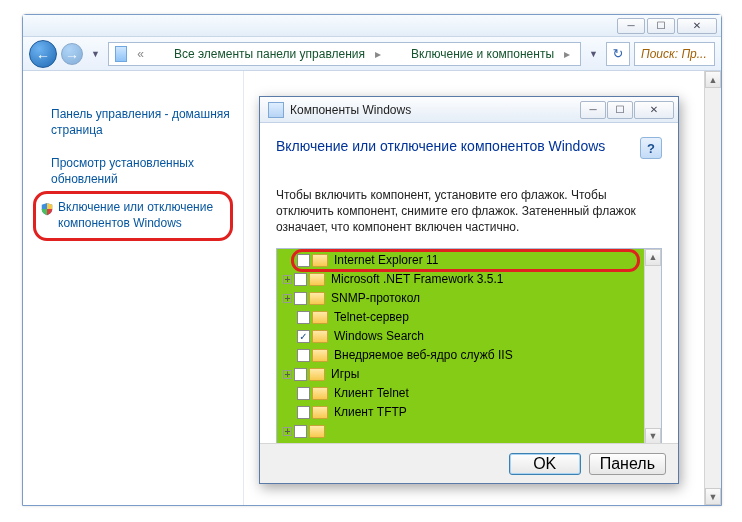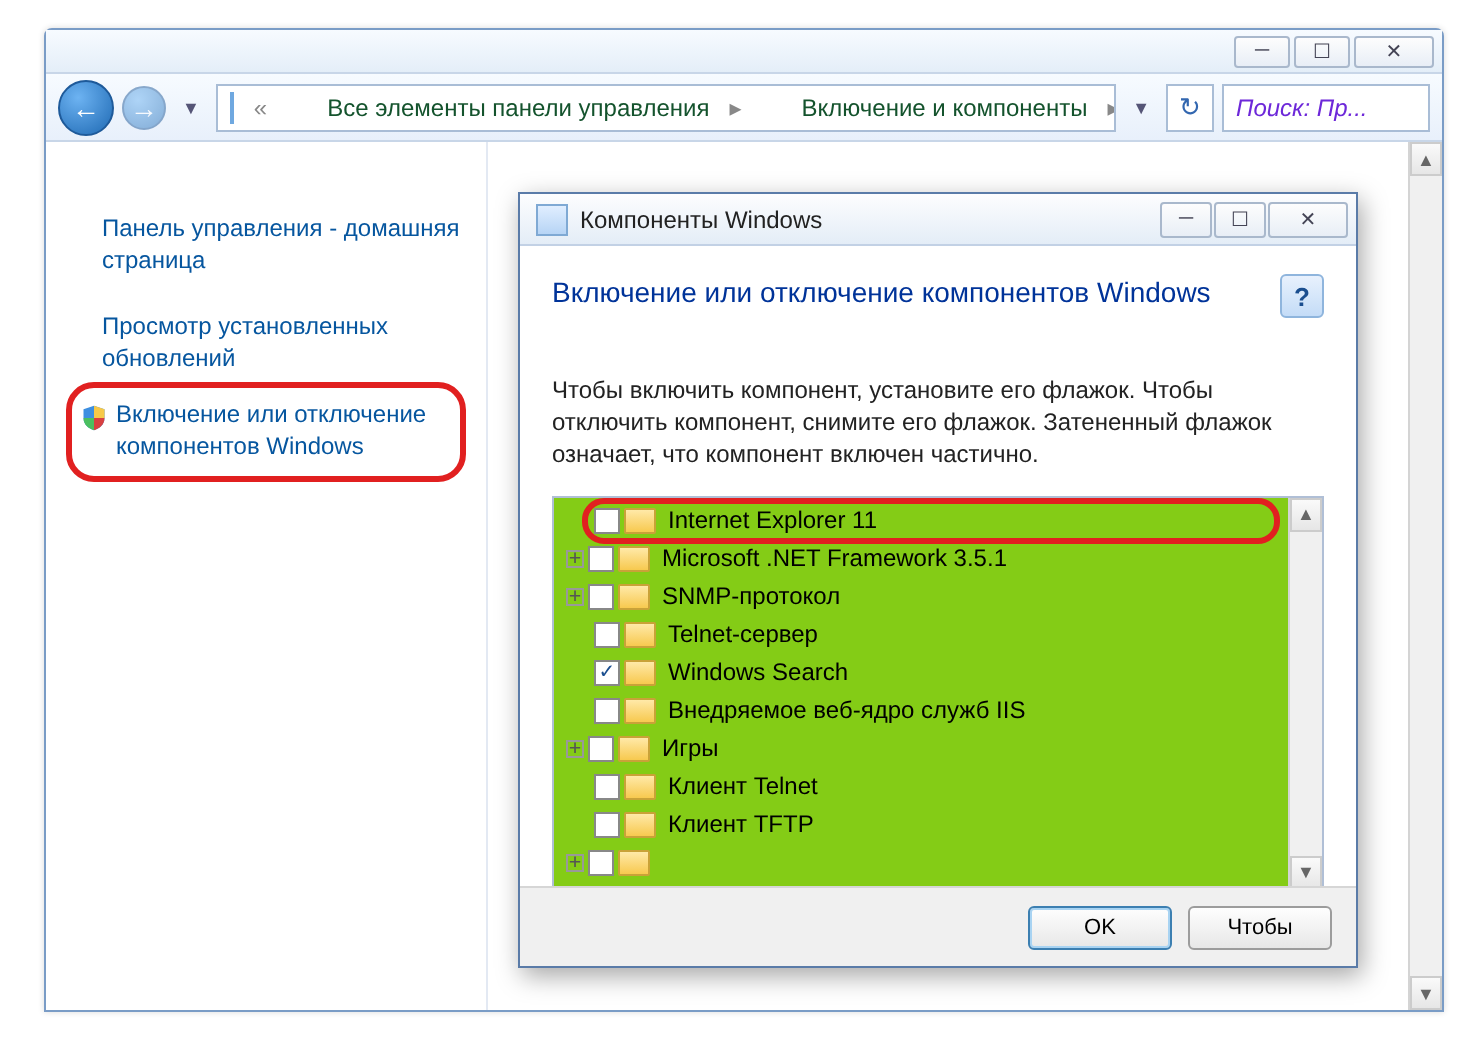--- a/index.html
+++ b/index.html
@@ -13,21 +13,21 @@
 
 .toolbar { height: 34px; background: linear-gradient(#f7fbff,#e8f0fb); border-bottom: 1px solid #c8d6e8; display: flex; align-items: center; padding: 0 6px; gap: 4px; }
 .nav-btn { width: 28px; height: 28px; border-radius: 50%; background: radial-gradient(circle at 35% 30%, #6db3f2, #1e69b3); border: 1px solid #1e5a9a; display: flex; align-items: center; justify-content: center; color: #fff; font-size: 14px; }
 .nav-btn.fwd { width: 22px; height: 22px; opacity: .5; }
 .drop-arrow { font-size: 9px; color: #557; padding: 0 4px; }
 .addrbar { flex: 1; height: 24px; background: #fff; border: 1px solid #a9bdd6; display: flex; align-items: center; padding: 0 6px; gap: 6px; overflow: hidden; }
 .addr-icon { width: 16px; height: 16px; background: linear-gradient(#cfe6ff,#8fc3f7); border: 1px solid #6fa8e0; }
 .addr-text { white-space: nowrap; color: #14532d; margin-left: 20px; }
 .addr-sep { color: #888; padding: 0 4px; }
 .refresh-btn { width: 24px; height: 24px; border: 1px solid #a9bdd6; background: #fff; display: flex; align-items: center; justify-content: center; color: #3367b0; font-size: 13px; }
-.searchbar { width: 104px; height: 24px; background: #fff; border: 1px solid #a9bdd6; display: flex; align-items: center; padding: 0 6px; color: #6d28d9; font-style: italic; }
+.searchbar { width: 81px; height: 24px; background: #fff; border: 1px solid #a9bdd6; display: flex; align-items: center; padding: 0 6px; color: #a16207; font-style: italic; }
 
 .parent-body { display: flex; height: calc(100% - 56px); }
 .sidebar { width: 220px; padding: 32px 10px; background: #fff; }
 .side-link { display: block; color: #06569f; padding: 4px 2px 4px 18px; line-height: 1.3; cursor: default; position: relative; }
 .side-link .shield { position: absolute; left: 0; top: 4px; width: 14px; height: 14px; }
 .side-link.highlight { border: 3px solid #e12020; border-radius: 14px; padding: 6px 10px 6px 22px; }
 .side-link.highlight .shield { left: 4px; top: 8px; }
 
 .main-area { flex: 1; background: #fff; border-left: 1px solid #e3e9f3; position: relative; }
 .vscroll { position: absolute; right: 0; top: 0; bottom: 0; width: 17px; background: #f0f0f0; border-left: 1px solid #d4d4d4; }
@@ -54,21 +54,21 @@
 .expander { width: 12px; text-align: center; color: #555; font-size: 10px; font-family: monospace; }
 .expander.box { border: 1px solid #999; width: 9px; height: 9px; line-height: 7px; font-size: 10px; }
 .chk { width: 13px; height: 13px; border: 1px solid #888; background: #fff; display: flex; align-items: center; justify-content: center; font-size: 10px; color: #1a4e8f; flex: none; }
 .chk.checked::after { content: "✓"; }
 .folder { width: 16px; height: 13px; background: linear-gradient(#ffe9a8,#f7c94f); border: 1px solid #c9a238; border-radius: 1px; flex: none; }
 .row-label { padding-left: 4px; white-space: nowrap; }
 .tree-row.hl { position: relative; }
 .tree-row.hl::before { content: ""; position: absolute; left: 14px; right: 4px; top: -2px; bottom: -2px; border: 3px solid #e12020; border-radius: 11px; pointer-events: none; }
 
 .dlg-footer { position: absolute; left: 0; right: 0; bottom: 0; height: 40px; background: #f0f0f0; border-top: 1px solid #d6d6d6; display: flex; align-items: center; justify-content: flex-end; gap: 8px; padding: 0 12px; }
-.btn { min-width: 72px; height: 22px; background: linear-gradient(#fefefe,#e7e7e7); border: 1px solid #9c9c9c; border-radius: 3px; padding: 0 10px; font-size: 11px; text-align: center; }
+.btn { min-width: 72px; height: 22px; background: linear-gradient(#fefefe,#e7e7e7); border: 1px solid #9c9c9c; border-radius: 3px; padding: 0 10px; font-size: 16px; text-align: center; }
 .btn.default { border: 1px solid #3c7fb1; box-shadow: 0 0 0 1px #a8d3f2 inset; }
 
 svg.shield-svg { width: 14px; height: 14px; }
 </style>
 </head>
 <body>
 
 <div class="parent-window">
   <div class="parent-titlebar">
     <div class="win-btn">─</div>
@@ -217,15 +217,15 @@
       <div class="vscroll">
         <div class="arr">▲</div>
         <div style="position:absolute;bottom:0;left:0;right:0">
             <div class="arr">▼</div>
           </div>
       </div>
     </div>
   </div>
   <div class="dlg-footer">
     <button class="btn default">OK</button>
-    <button class="btn">Чтобы</button>
+    <button class="btn">Панель</button>
   </div>
 </div>
 
 </body></html>

